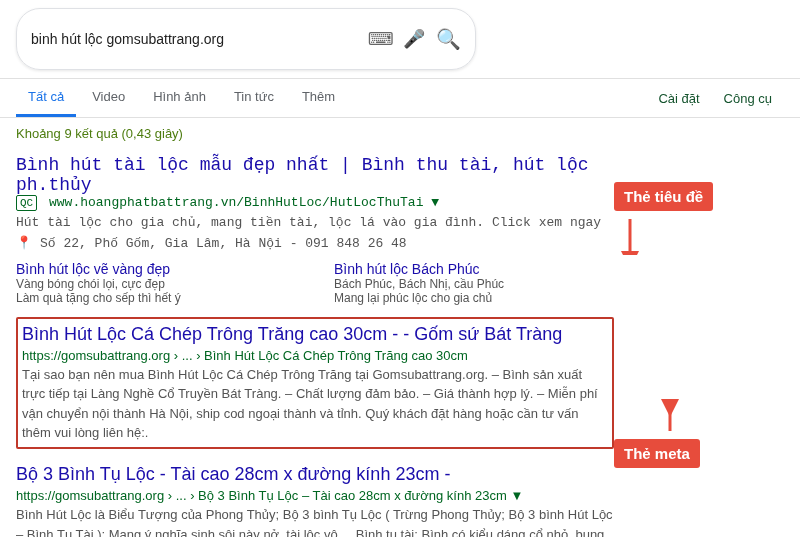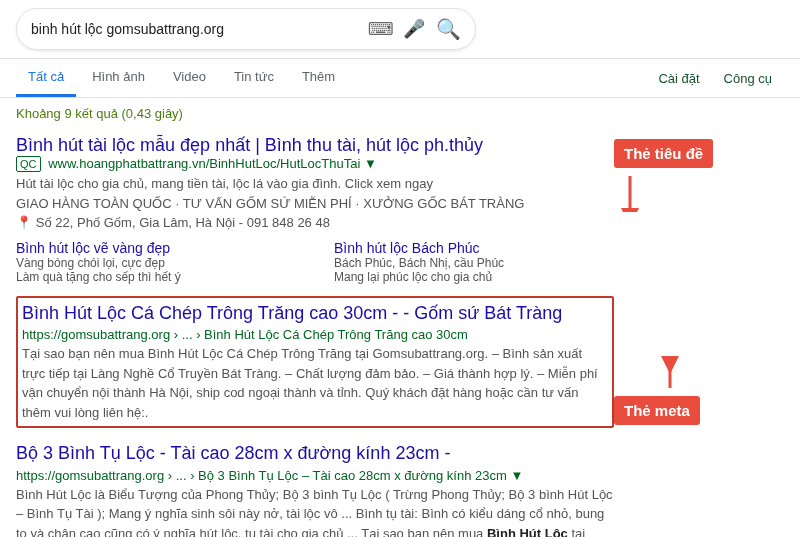--- a/index.html
+++ b/index.html
@@ -18,21 +18,21 @@
       align-items: center;
       padding: 8px 16px;
       border-bottom: 1px solid #e0e0e0;
       background: #fff;
     }
     .search-input-wrapper {
       display: flex;
       align-items: center;
       border: 1px solid #dfe1e5;
       border-radius: 24px;
-      padding: 8px 14px;
+      padding: 18px 14px;
       width: 460px;
       box-shadow: 0 1px 3px rgba(0,0,0,0.1);
     }
     .search-input-text {
       flex: 1;
       font-size: 14px;
       color: #212121;
       border: none;
       outline: none;
     }
@@ -86,20 +86,21 @@
       padding: 0 16px;
     }
     .results-area {
       flex: 1;
       max-width: 600px;
     }
 
     
     .ad-result {
       margin: 10px 0;
+      font-family: Liberation Mono, monospace;
     }
     .ad-title {
       font-size: 18px;
       color: #1a0dab;
       cursor: pointer;
       text-decoration: none;
       display: block;
     }
     .ad-label {
       display: inline-block;
@@ -214,42 +215,41 @@
   <div class="search-input-wrapper">
     <span class="search-input-text">binh hút lộc gomsubattrang.org</span>
     <span class="search-icon-keyboard">⌨</span>
     <span class="search-icon-mic">🎤</span>
     <span class="search-icon-search">🔍</span>
   </div>
 </div>
 
 <div class="nav-tabs">
   <div class="nav-tab active">Tất cả</div>
+  <div class="nav-tab">Video</div>
   <div class="nav-tab">Hình ảnh</div>
-  <div class="nav-tab">Video</div>
   <div class="nav-tab">Tin tức</div>
   <div class="nav-tab">Thêm</div>
   <div class="nav-tab-separator"></div>
   <div class="nav-tab-right">Cài đặt</div>
   <div class="nav-tab-right">Công cụ</div>
 </div>
 
 <div class="results-info">Khoảng 9 kết quả (0,43 giây)</div>
 
 <div class="content">
   <div class="results-area">
 
     <div class="ad-result">
       <a class="ad-title" href="#">Bình hút tài lộc mẫu đẹp nhất | Bình thu tài, hút lộc ph.thủy</a>
       <div class="ad-url">
         <span class="ad-label">QC</span>
         <span>www.hoangphatbattrang.vn/BinhHutLoc/HutLocThuTai ▼</span>
       </div>
       <div class="ad-description">Hút tài lộc cho gia chủ, mang tiền tài, lộc lá vào gia đình. Click xem ngay</div>
-      <div class="ad-description">GIAO HÀNG TOÀN QUỐC · TƯ VẤN GỐM SỨ MIỄN PHÍ · XƯỞNG GỐC BÁT TRÀNG</div>
       <div class="ad-location">📍 Số 22, Phố Gốm, Gia Lâm, Hà Nội - 091 848 26 48</div>
     </div>
 
     <div class="sub-ads">
       <div class="sub-ad">
         <div class="sub-ad-title">Bình hút lộc vẽ vàng đẹp</div>
         <div class="sub-ad-desc">Vàng bóng chói lọi, cực đẹp</div>
         <div class="sub-ad-desc">Làm quà tặng cho sếp thì hết ý</div>
       </div>
       <div class="sub-ad">
@@ -270,21 +270,21 @@
       <div class="result-url">https://gomsubattrang.org › ... › Bộ 3 Bình Tụ Lộc – Tài cao 28cm x đường kính 23cm ▼</div>
       <div class="result-snippet">
         <span>Bình Hút Lộc là Biểu Tượng của Phong Thủy; Bộ 3 bình Tụ Lộc ( Trừng Phong Thủy; Bộ 3 bình Hút Lộc – Bình Tụ Tài ); Mang ý nghĩa sinh sôi này nở, tài lộc vô ... Bình tụ tài: Bình có kiểu dáng cổ nhỏ, bung to và chân cao cũng có ý nghĩa hút lộc, tụ tài cho gia chủ ... Tại sao bạn nên mua </span><strong>Bình Hút Lộc</strong><span> tại Gomsubattrang.org.</span>
       </div>
     </div>
 
   </div>
 
   <div class="annotations-col">
 
-    <div class="annotation-block anno-top" style="margin-top: 4px;">
+    <div class="annotation-block anno-top" style="margin-top: 27px;">
       <div class="annotation-label">Thẻ tiêu đề</div>
       <div style="display:flex; align-items:center; margin-top:4px; margin-left:6px;">
         <svg width="60" height="40">
           <defs>
             <marker id="arrowhead1" markerWidth="8" markerHeight="8" refX="0" refY="3" orient="auto">
               <polygon points="0 0, 6 3, 0 6" fill="#e74c3c"></polygon>
             </marker>
           </defs>
           <line x1="10" y1="4" x2="10" y2="36" stroke="#e74c3c" stroke-width="3" marker-end="url(#arrowhead1)"></line>
         </svg>

